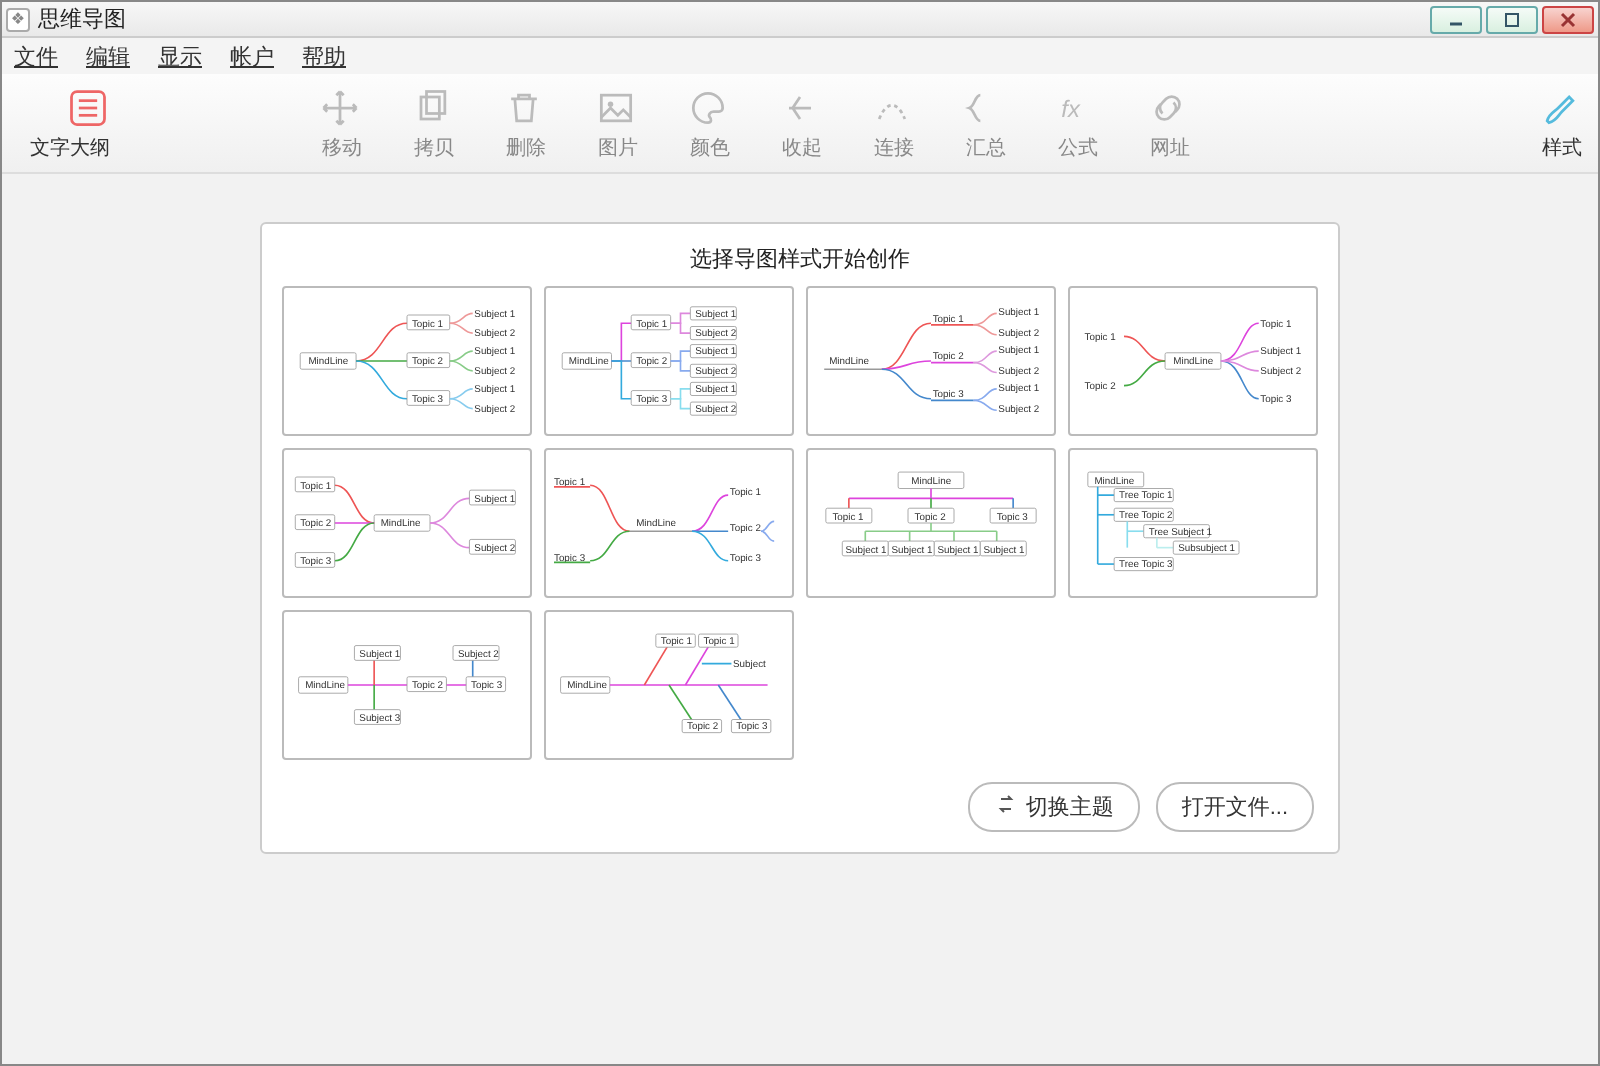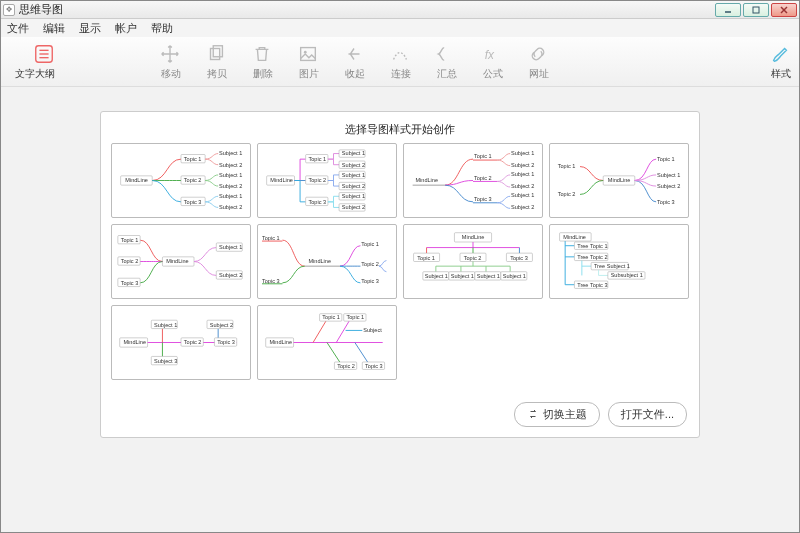--- a/index.html
+++ b/index.html
@@ -35,54 +35,54 @@
 .winbtn.max { border-color:#6aa; }
 .winbtn.close { background:linear-gradient(#f8d3cf,#e98); border-color:#c44; }
 .winbtn svg { width:10px; height:10px; }
 
 
 .menubar {
   height:18px; background:#f4f4f4;
   display:flex; align-items:center; padding:0 4px; gap:10px;
   color:#333;
 }
-.menuitem { padding:1px 2px; cursor:default; }
+.menuitem { padding:1px 2px; cursor:default;text-decoration:underline; }
 
 
 .toolbar {
   height:50px; background:linear-gradient(#fdfdfd,#f0f0f0);
   border-bottom:1px solid #ddd;
   display:flex; align-items:center; padding:0 8px;
 }
 .tbtn {
   width:46px; height:42px; display:flex; flex-direction:column; align-items:flex-end; justify-content:center;
   gap:2px; color:#888; font-size:10px;
 }
 .tbtn .ticon { width:22px; height:22px; display:flex;align-items:center;justify-content:center; }
 .tbtn.dark { color:#333; }
 .toolbar .spacer { flex:1; }
 
 
 .main { flex:1; background:#f2f2f2; display:flex; align-items:flex-start; justify-content:center; padding:24px 0 0 0; overflow:hidden; }
 .chooser {
-  width:600px; background:#fff; border:1px solid #ccc; border-radius:3px;
+  width:540px; background:#fff; border:1px solid #ccc; border-radius:3px;
   padding:8px 10px 10px 10px;
 }
 .chooser .ctitle { text-align:center; font-size:11px; color:#222; padding:2px 0 6px 0; }
 .tgrid { display:grid; grid-template-columns:repeat(4,1fr); gap:6px; }
 .tcell {
   border:1px solid #bbb; border-radius:2px; background:#fff;
   height:75px; padding:4px; position:relative; overflow:hidden;
 }
 .tcell svg { width:100%; height:100%; }
 .nodelabel { font-size:6px; fill:#333; }
 .nbox { fill:#fff; stroke:#999; stroke-width:0.5; rx:1; }
 .edge { fill:none; stroke-width:1; }
 
-.footer { display:flex; justify-content:flex-end; gap:8px; margin-top:22px; padding:0 2px; }
+.footer { display:flex; justify-content:flex-end; gap:8px; margin-top:11px; padding:0 2px; }
 .fbtn {
   border:1px solid #bbb; border-radius:12px; padding:4px 12px; font-size:11px; color:#333; background:#fff;
   display:flex; align-items:center; gap:4px;
 }
 </style>
 </head>
 <body>
 
 <div class="titlebar">
   <span class="appicon">❖</span>
@@ -155,20 +155,28 @@
     </div>
   <div class="tbtn">
       <span class="ticon">
         <svg viewBox="0 0 24 24">
           <rect x="4" y="5" width="16" height="14" fill="none" stroke="#bbb" stroke-width="1.5"></rect>
           <circle cx="9" cy="10" r="1.5" fill="#bbb"></circle>
           <path d="M4 17l5-5 4 4 3-3 4 4" fill="none" stroke="#bbb" stroke-width="1.5"></path>
         </svg>
       </span>
       <span>图片</span>
+    </div>
+  <div class="tbtn">
+      <span class="ticon">
+        <svg viewBox="0 0 24 24">
+          <path d="M12 4a8 8 0 100 16c2 0 2-2 1-3s0-3 2-3h3a2 2 0 002-2 8 8 0 00-8-8z" fill="none" stroke="#bbb" stroke-width="1.5"></path>
+        </svg>
+      </span>
+      <span>颜色</span>
     </div>
   <div class="tbtn">
       <span class="ticon">
         <svg viewBox="0 0 24 24">
           <path d="M6 12h12M12 6l-4 6 4 6" fill="none" stroke="#bbb" stroke-width="1.5"></path>
         </svg>
       </span>
       <span>收起</span>
     </div>
   <div class="tbtn">

